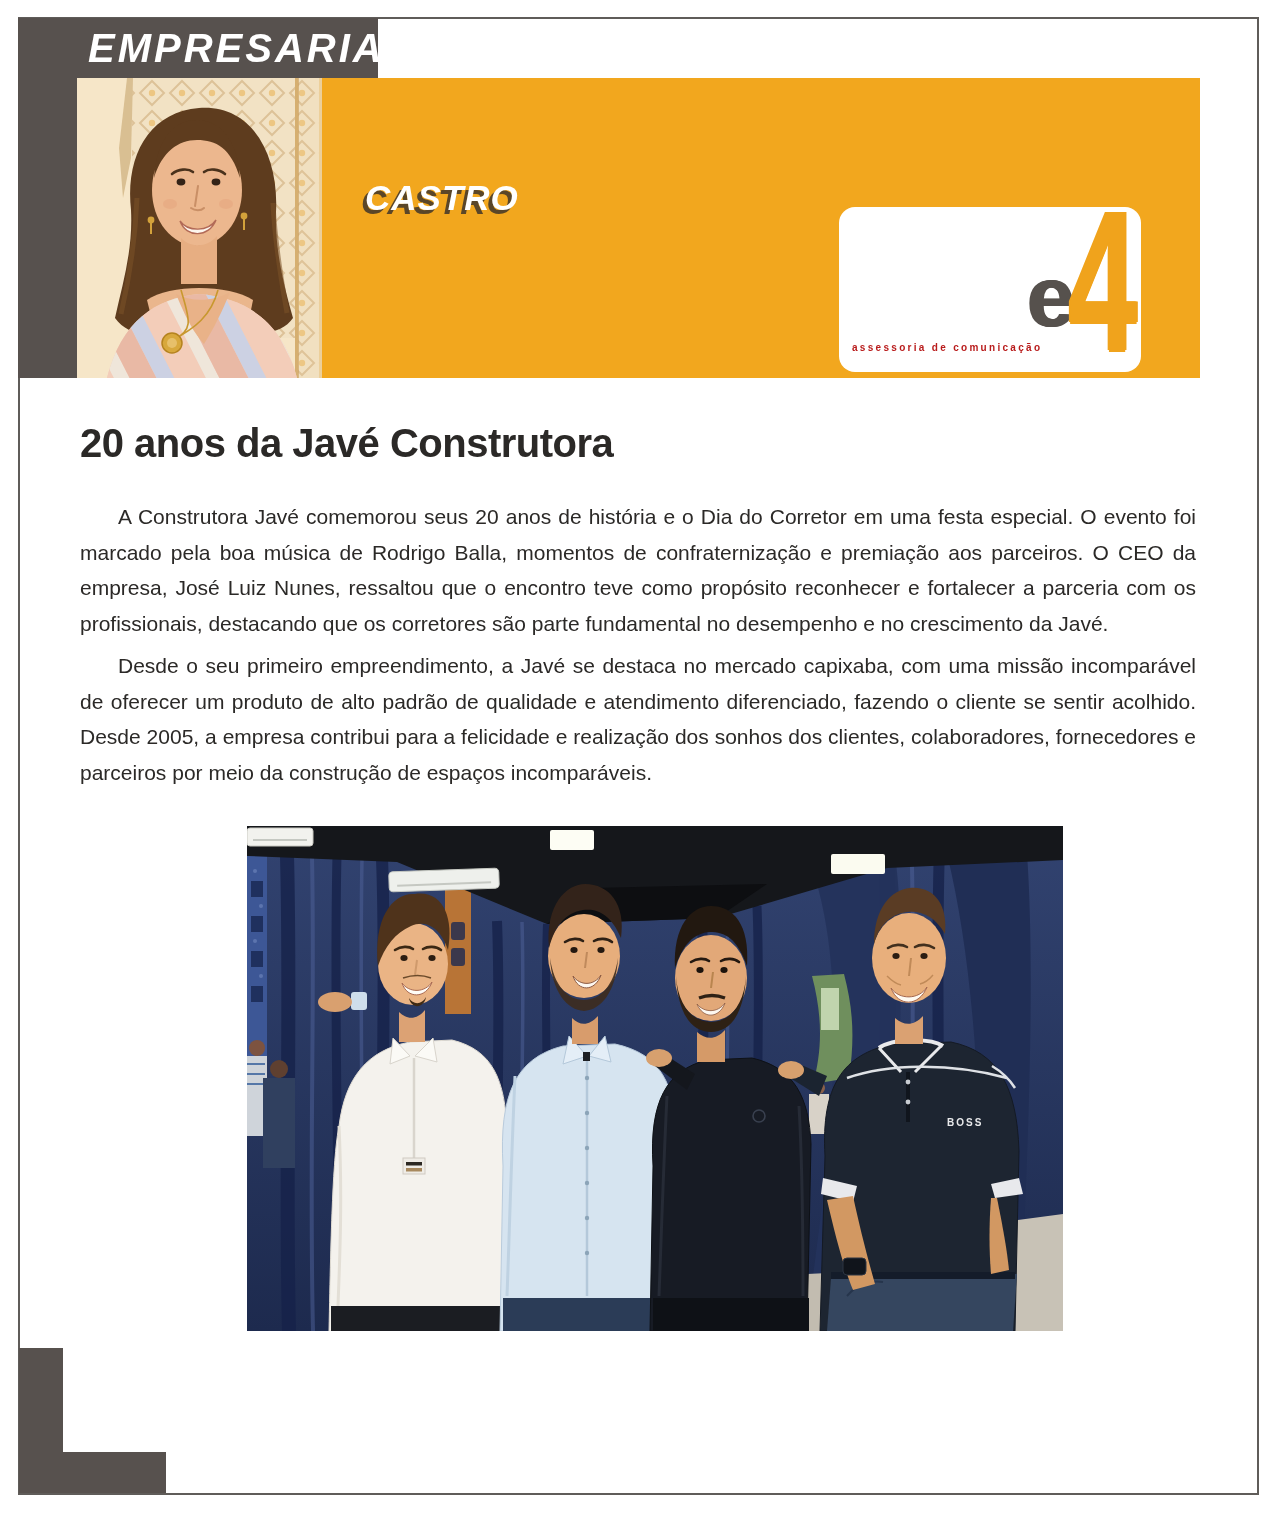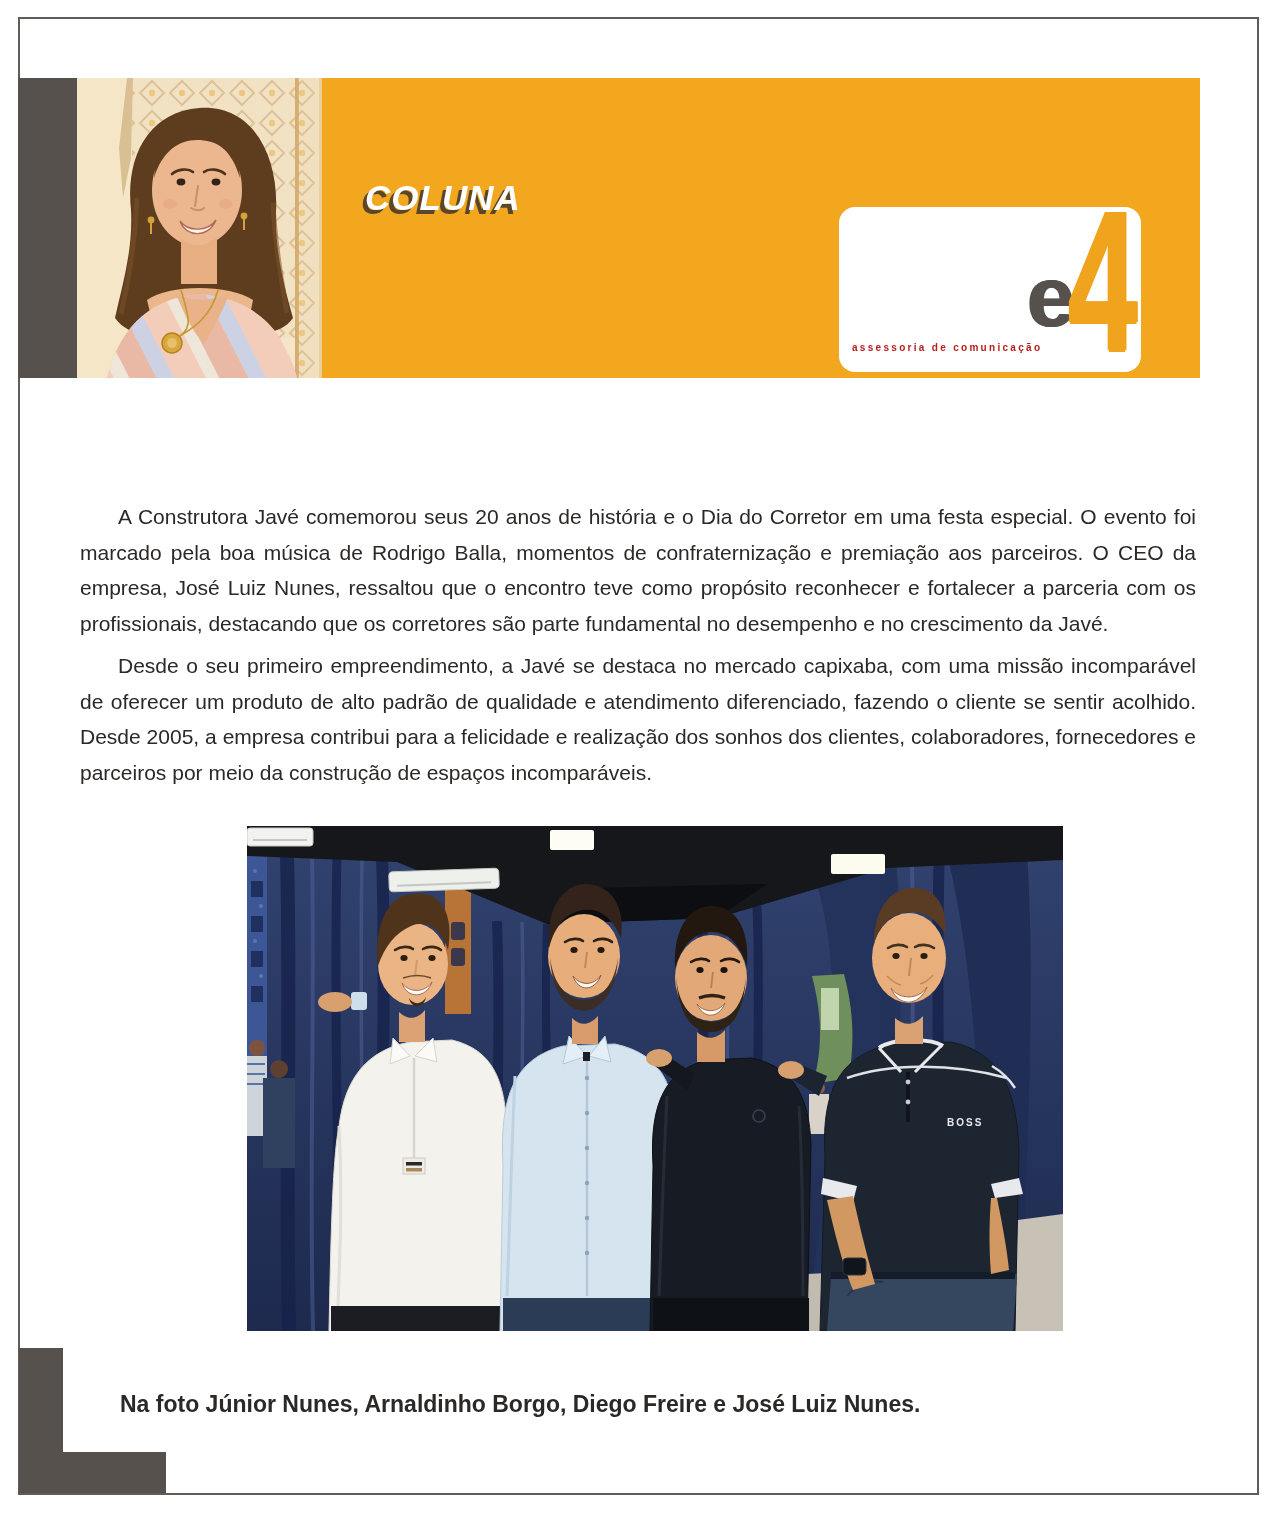--- a/index.html
+++ b/index.html
@@ -72,20 +72,23 @@
   .step-h { position:absolute; left:63px; top:1452px; width:103px; height:41px; background:#57514e; z-index:4; }
   svg { display:block; }
 </style>
 </head>
 <body>
 
 <div class="page">
 
   <div class="frame"></div>
 
+  <div class="topbar">
+    <div class="section-label">EMPRESARIAL</div>
+  </div>
 
   <div class="leftstrip"></div>
 
   <div class="portrait-wrap">
     <svg width="245" height="300" viewBox="0 0 245 300">
       <defs>
         <pattern id="ptile" width="30" height="30" patternUnits="userSpaceOnUse">
           <rect width="30" height="30" fill="#f2e2c4"></rect>
           <path d="M15 3 L27 15 L15 27 L3 15 Z" fill="none" stroke="#ddc298" stroke-width="2"></path>
           <circle cx="15" cy="15" r="3.2" fill="#e7a93f" opacity="0.5"></circle>
@@ -143,28 +146,29 @@
 
       <path d="M99,216 C112,248 120,258 127,266 C136,252 146,232 153,214 C136,224 114,224 99,216 Z" fill="#e9b288"></path>
 
       <path d="M104,212 C112,240 118,252 96,262 M141,212 C134,238 118,250 96,262" stroke="#c8982f" stroke-width="1.6" fill="none"></path>
       <circle cx="95" cy="265" r="10" fill="#d8a83c" stroke="#b5831e" stroke-width="1.5"></circle>
       <circle cx="95" cy="265" r="5" fill="#e7c06a"></circle>
     </svg>
   </div>
 
   <div class="banner">
-    <div class="kicker">COLUNA</div>
+    <div class="kicker">CASTRO</div>
     <div class="logo-box">
       <span class="logo-e">e</span>
       <span class="logo-4">4</span>
       <span class="logo-tagline">assessoria de comunicação</span>
     </div>
   </div>
 
+  <h1 class="article-title">20 anos da Javé Construtora</h1>
 
   <p class="body-par p1">A Construtora Javé comemorou seus 20 anos de história e o Dia do Corretor em uma festa especial. O evento foi marcado pela boa música de Rodrigo Balla, momentos de confraternização e premiação aos parceiros. O CEO da empresa, José Luiz Nunes, ressaltou que o encontro teve como propósito reconhecer e fortalecer a parceria com os profissionais, destacando que os corretores são parte fundamental no desempenho e no crescimento da Javé.</p>
   <p class="body-par p2">Desde o seu primeiro empreendimento, a Javé se destaca no mercado capixaba, com uma missão incomparável de oferecer um produto de alto padrão de qualidade e atendimento diferenciado, fazendo o cliente se sentir acolhido. Desde 2005, a empresa contribui para a felicidade e realização dos sonhos dos clientes, colaboradores, fornecedores e parceiros por meio da construção de espaços incomparáveis.</p>
 
   <div class="photo-wrap">
     <svg width="816" height="505" viewBox="0 0 816 505">
       <defs>
         <linearGradient id="curt" x1="0" y1="0" x2="0" y2="1">
           <stop offset="0" stop-color="#31426f"></stop>
           <stop offset="1" stop-color="#1d2a4e"></stop>
@@ -356,18 +360,17 @@
         <path d="M641,122 C647,118 655,118 660,121 M668,121 C673,118 681,118 687,122" stroke="#42301e" stroke-width="2.6" fill="none" stroke-linecap="round"></path>
         <ellipse cx="649" cy="130" rx="3.6" ry="3" fill="#2b1d12"></ellipse>
         <ellipse cx="677" cy="130" rx="3.6" ry="3" fill="#2b1d12"></ellipse>
         <path d="M664,132 L662,150" stroke="#c08a58" stroke-width="2"></path>
         <path d="M644,162 C652,174 672,174 680,161 C672,181 651,181 644,162 Z" fill="#fffaf2" stroke="#a4674e"></path>
         <path d="M640,150 C646,156 650,158 654,159 M686,149 C681,155 677,157 673,158" stroke="#c08a58" stroke-width="1.4" fill="none"></path>
       </g>
     </svg>
   </div>
 
-  <div class="caption">Na foto Júnior Nunes, Arnaldinho Borgo, Diego Freire e José Luiz Nunes.</div>
 
   <div class="step-v"></div>
   <div class="step-h"></div>
 
 </div>
 
 </body></html>

